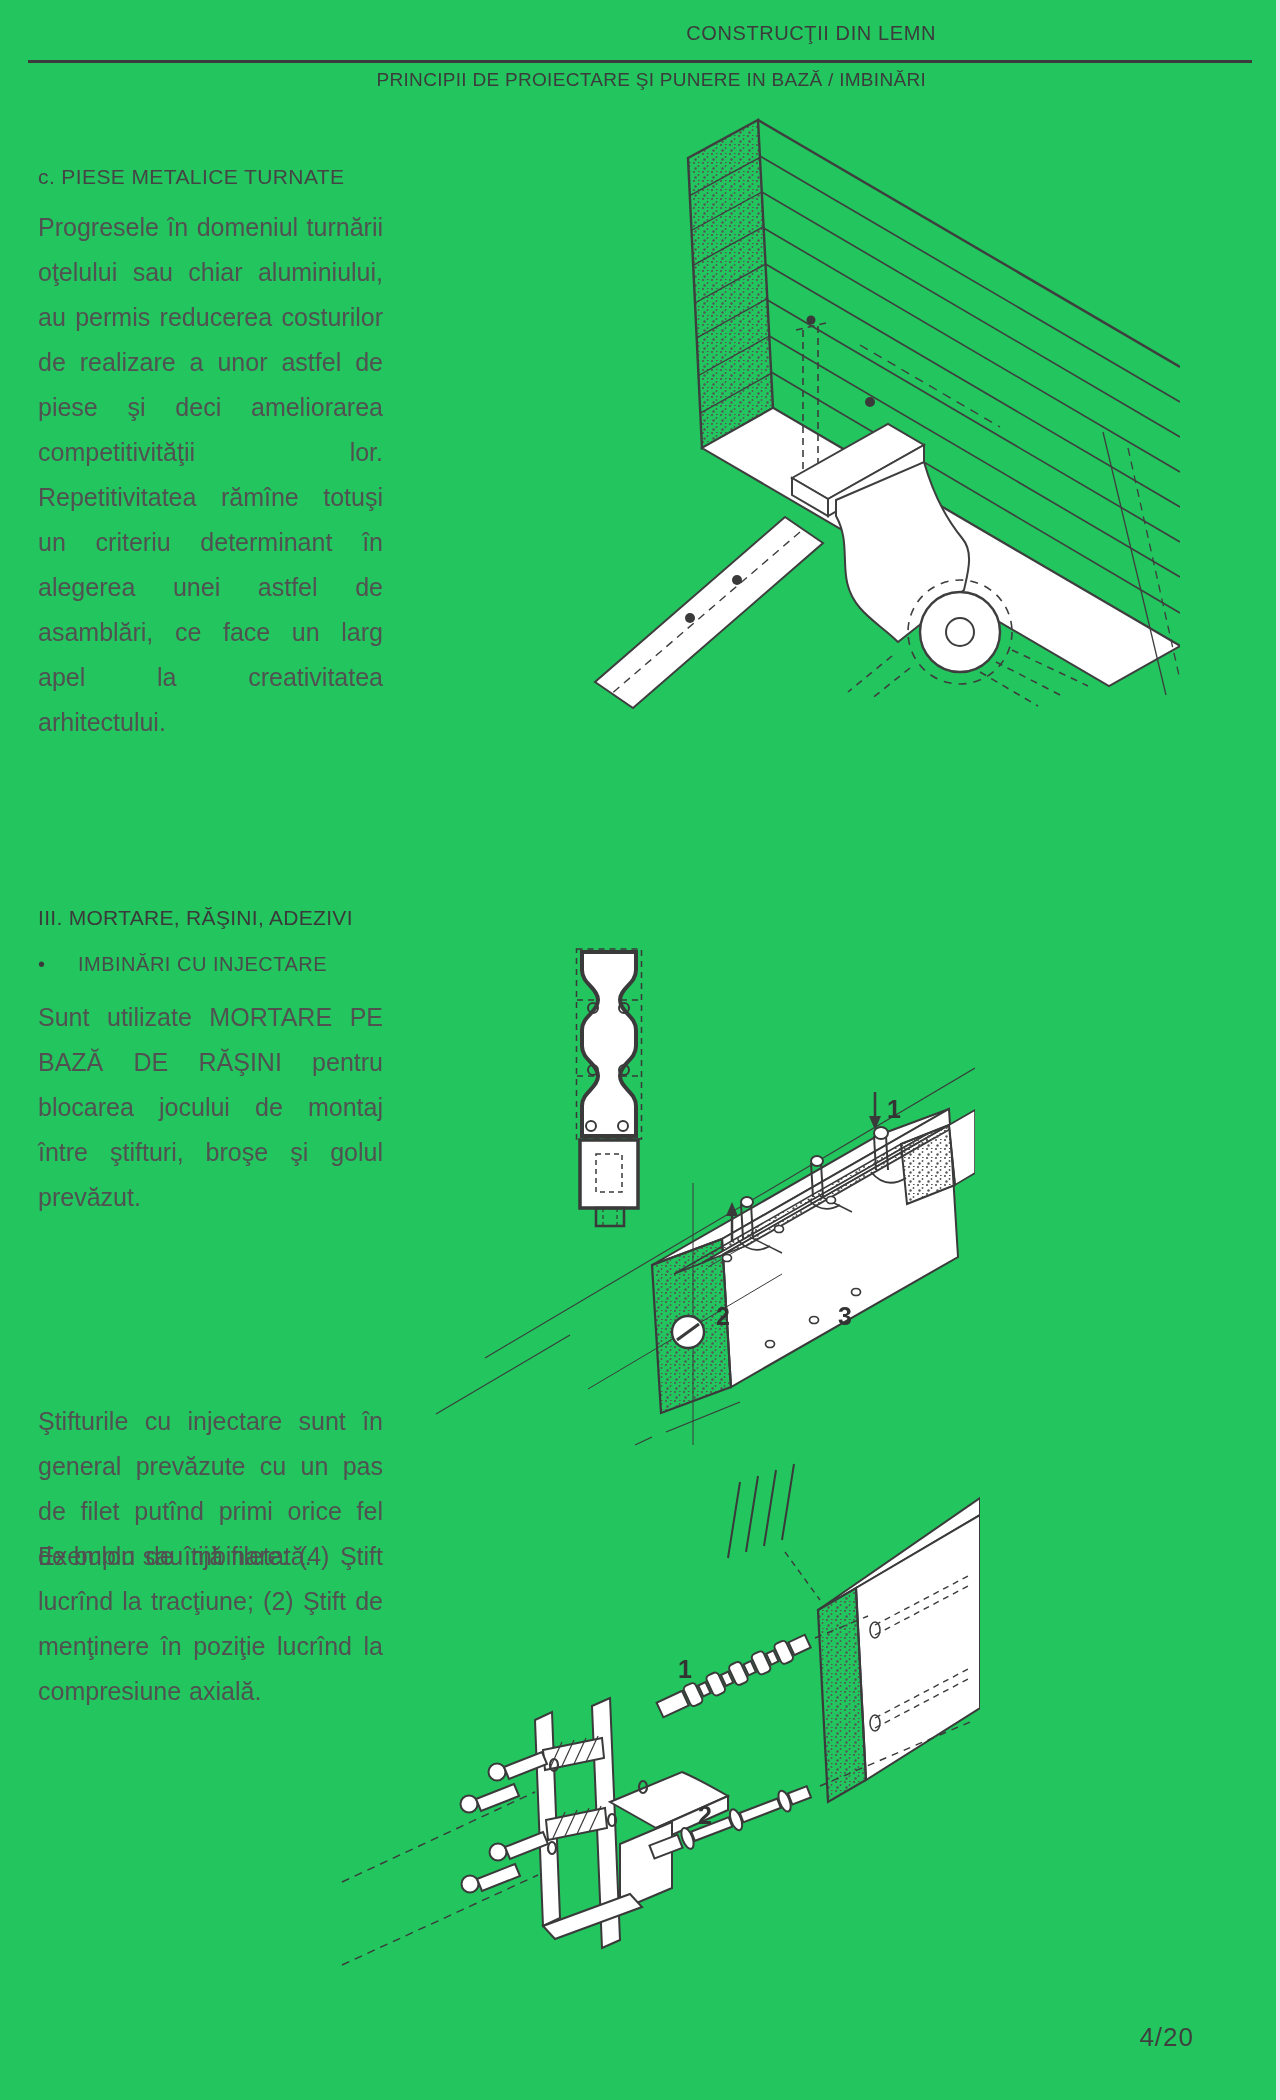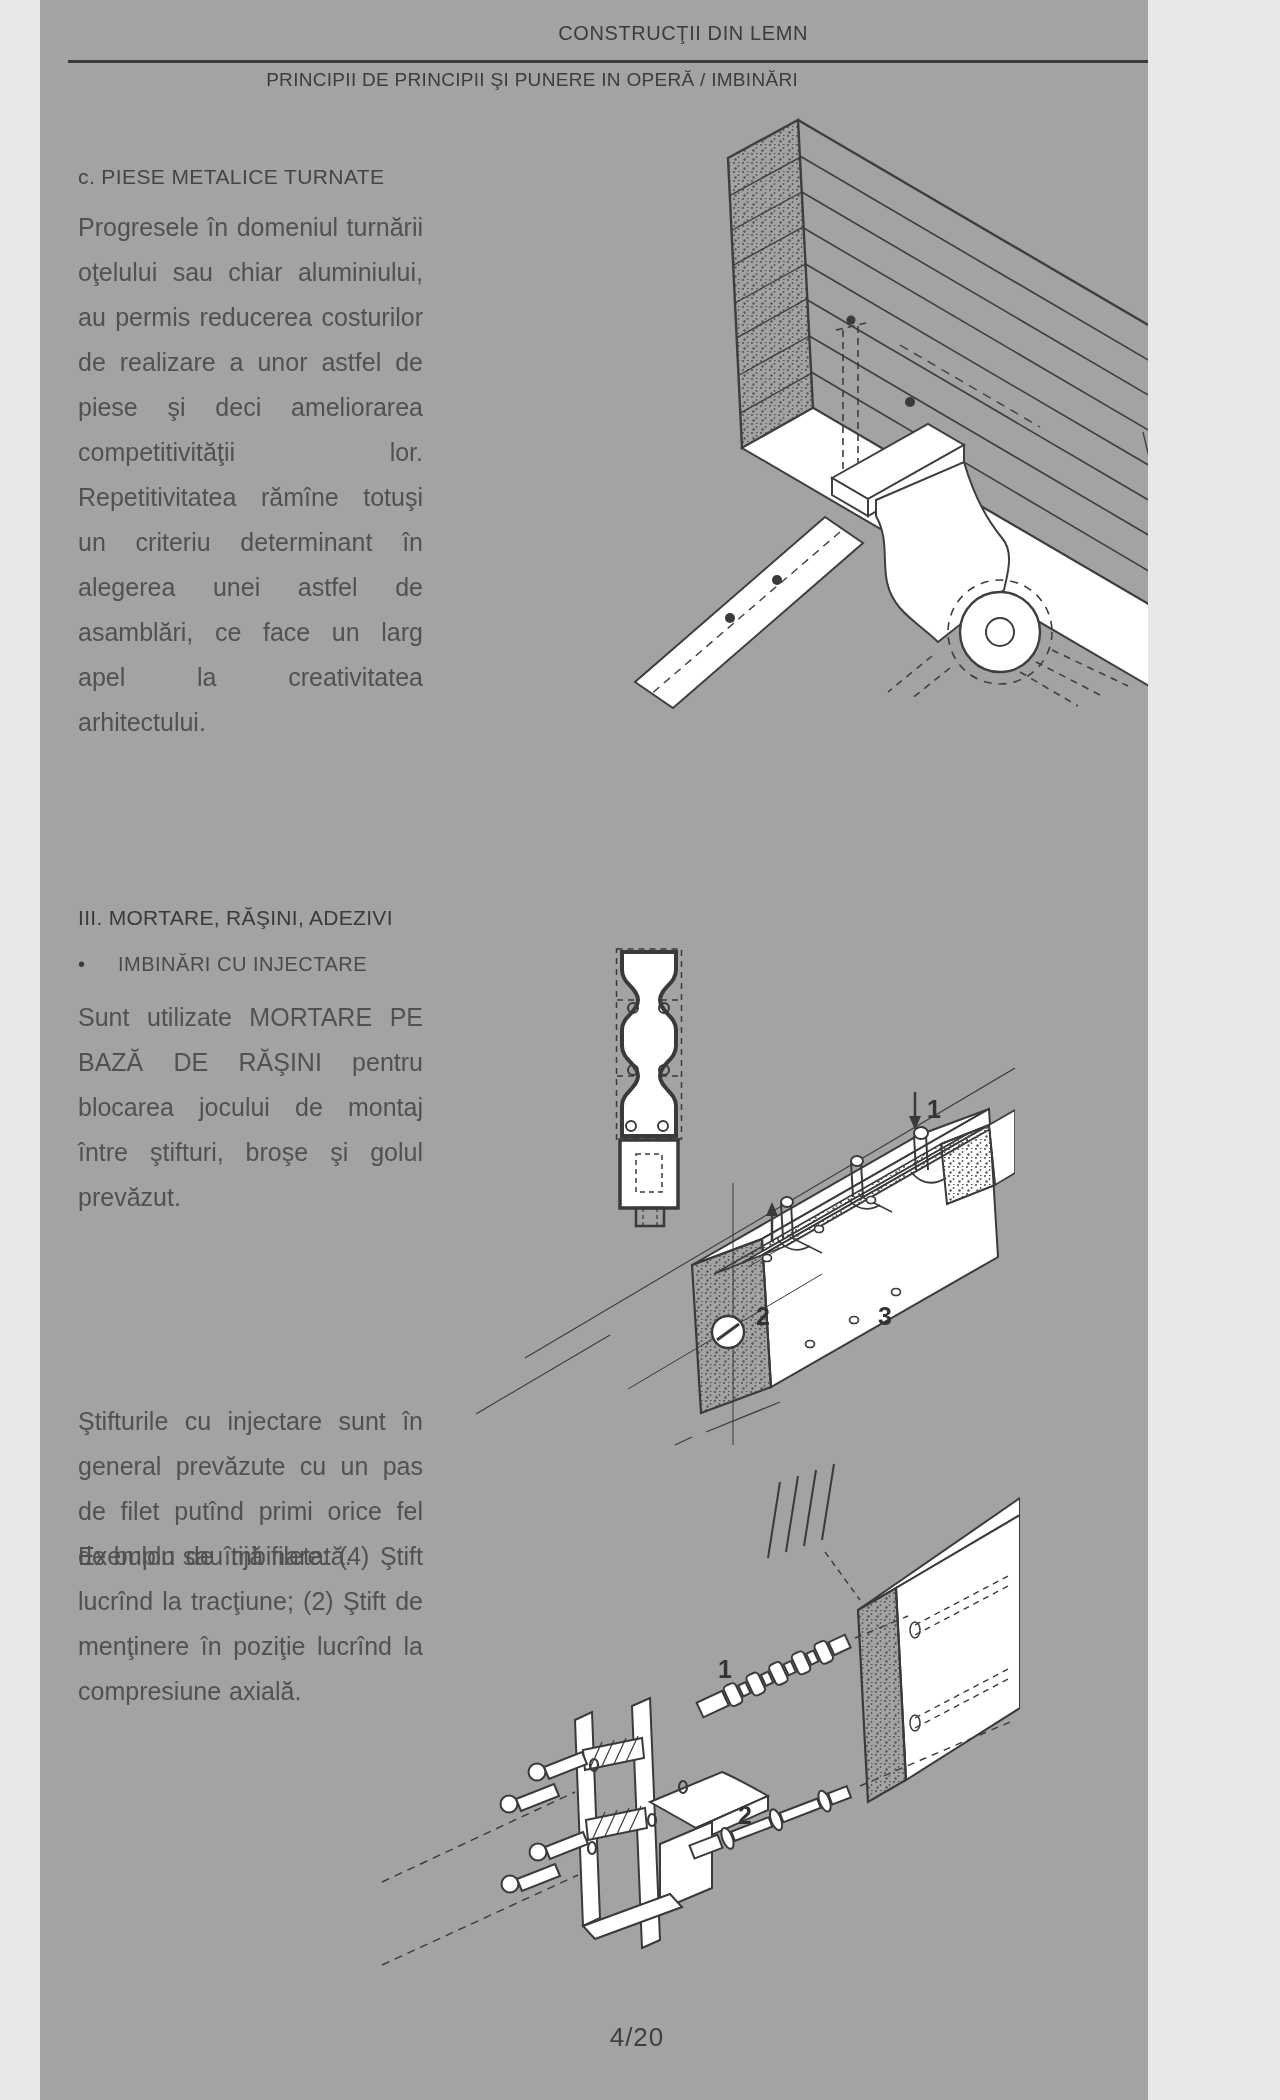--- a/index.html
+++ b/index.html
@@ -1,41 +1,41 @@
 <!DOCTYPE html>
 <html><head>
 <meta charset="utf-8">
 <style>
   html,body{margin:0;padding:0;background:#e8e8e8;}
-  #page{position:relative;width:1108px;height:2100px;background:#a3a3a3;overflow:hidden;
-        font-family:"Liberation Sans",sans-serif;color:#4e4e4e;margin-left:40px;}
+  #page{position:relative;width:1276px;height:2100px;background:#22c55e;overflow:hidden;
+        font-family:"Liberation Sans",sans-serif;color:#4e4e4e;}
   .hdr-title{position:absolute;top:22px;right:340px;font-size:20px;letter-spacing:.6px;color:#3c3c3c;}
   .hdr-rule{position:absolute;top:60px;left:28px;width:1224px;height:3px;background:#3c3c3c;}
   .hdr-sub{position:absolute;top:69px;right:350px;font-size:19px;letter-spacing:.3px;color:#3c3c3c;}
   .col{position:absolute;left:38px;width:345px;}
   .body-p{font-size:25px;line-height:45px;text-align:justify;color:#515151;word-spacing:1px;}
   .single{text-align:left;}
   .h-c{font-size:21px;color:#454545;letter-spacing:.4px;}
   .h-iii{font-size:21px;font-weight:normal;color:#3a3a3a;letter-spacing:.3px;}
   .bullet-row{display:flex;align-items:flex-start;}
   .bullet-mark{width:40px;font-size:20px;color:#3a3a3a;}
   .bullet-label{font-size:20px;color:#4a4a4a;letter-spacing:.5px;}
   .fig{position:absolute;}
-  .footer{position:absolute;top:2022px;left:0;width:1194px;text-align:center;
+  .footer{position:absolute;top:2022px;left:0;width:1194px;text-align:right;
           font-size:26px;color:#3f3f3f;letter-spacing:1px;}
   svg text{font-family:"Liberation Sans",sans-serif;font-weight:bold;fill:#333;}
 </style>
 </head>
 <body>
 
 <div id="page">
 
   <div class="hdr-title">CONSTRUCŢII DIN LEMN</div>
   <div class="hdr-rule"></div>
-  <div class="hdr-sub">PRINCIPII DE PRINCIPII ŞI PUNERE IN OPERĂ / IMBINĂRI</div>
+  <div class="hdr-sub">PRINCIPII DE PROIECTARE ŞI PUNERE IN BAZĂ / IMBINĂRI</div>
 
   <div class="col h-c" style="top:165px">c. PIESE METALICE TURNATE</div>
   <div class="col body-p" style="top:205px">Progresele în domeniul turnării oţelului sau chiar aluminiului, au permis reducerea costurilor de realizare a unor astfel de piese şi deci ameliorarea competitivităţii lor. Repetitivitatea rămîne totuşi un criteriu determinant în alegerea unei astfel de asamblări, ce face un larg apel la creativitatea arhitectului.</div>
 
   <div class="col h-iii" style="top:906px">III. MORTARE, RĂŞINI, ADEZIVI</div>
   <div class="col bullet-row" style="top:953px">
     <span class="bullet-mark">•</span>
     <span class="bullet-label">IMBINĂRI CU INJECTARE</span>
   </div>
   <div class="col body-p" style="top:995px">Sunt utilizate MORTARE PE BAZĂ DE RĂŞINI pentru blocarea jocului de montaj între ştifturi, broşe şi golul prevăzut.</div>

